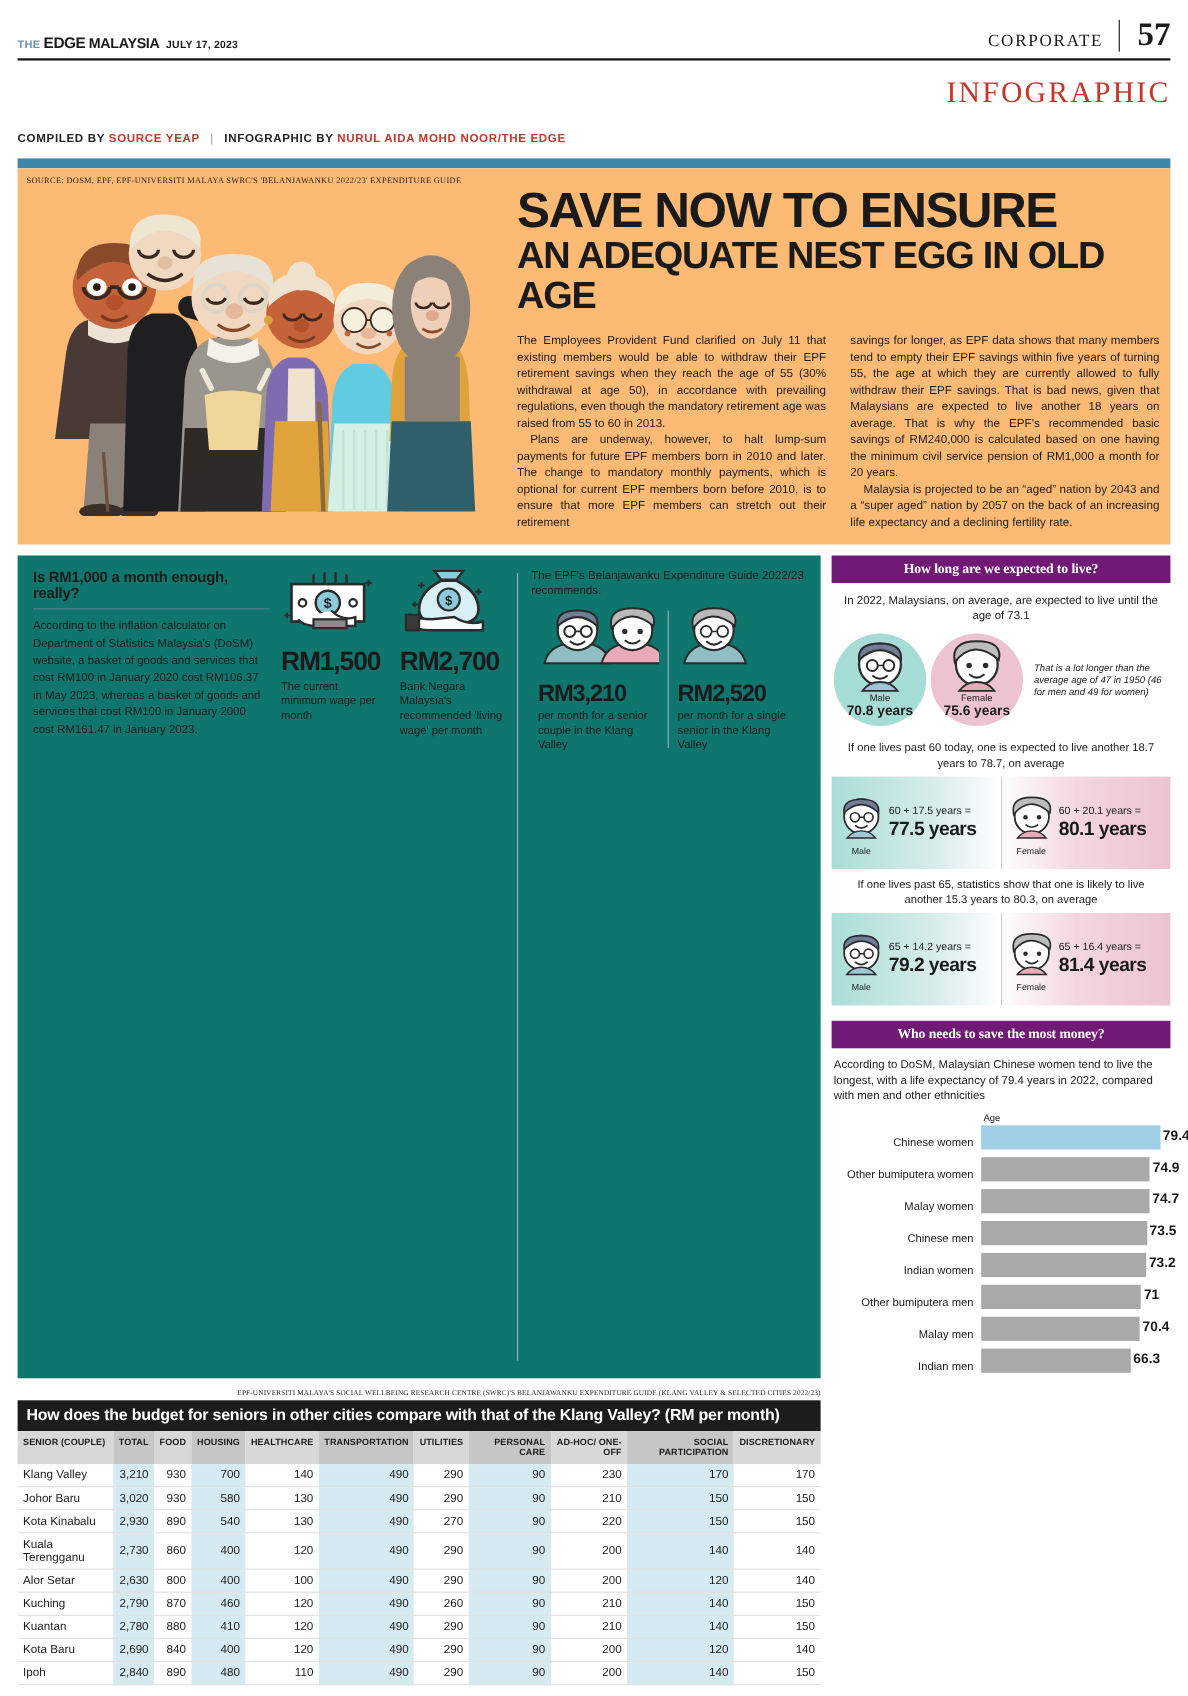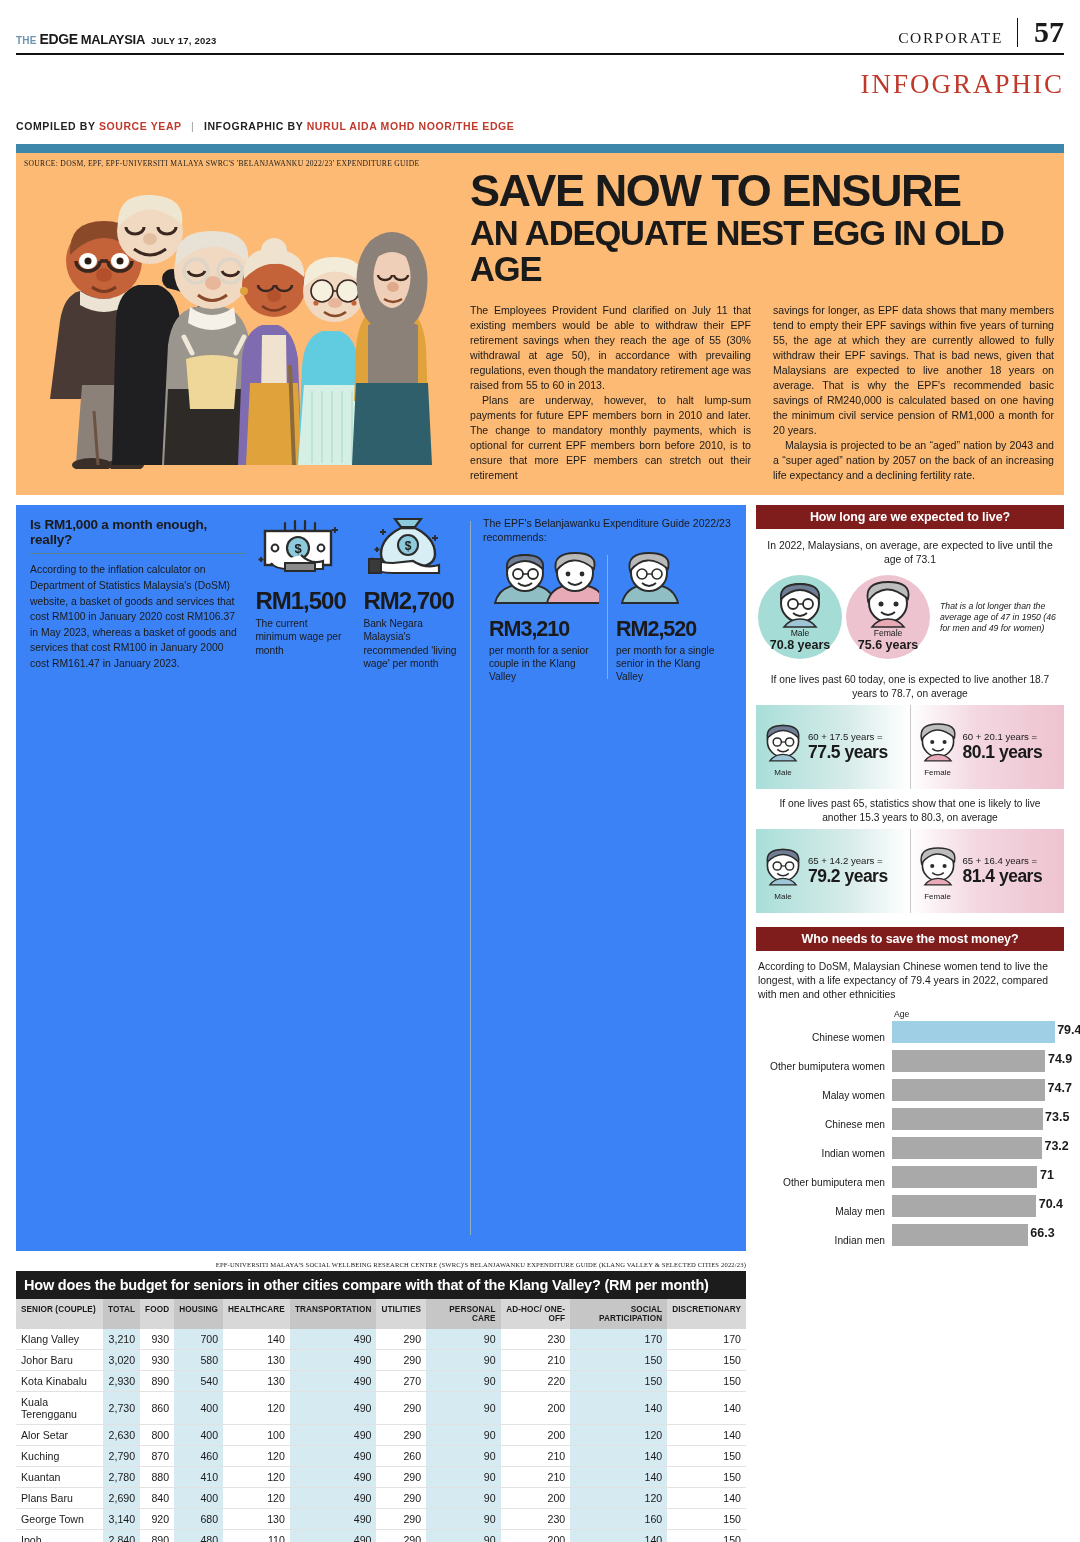--- a/index.html
+++ b/index.html
@@ -43,39 +43,39 @@
   .hl2 { font-size:34.5px; font-weight:800; letter-spacing:-1.1px; line-height:1.05; margin-top:2px;}
   .hero-cols { display:flex; gap:22px; margin-top:16px; }
   .hero-col { flex:1; font-size:10.6px; line-height:1.42; text-align:justify; }
   .hero-col p + p { text-indent:12px; }
 
   
   .people { position:absolute; left:6px; top:26px; width:432px; height:290px; }
 
   
   .band2 { display:flex; gap:10px; margin-top:10px; align-items:stretch; }
-  .blue-panel { width:730px; background:#3b82f6; padding:12px 14px; display:flex; gap:4px; }
+  .blue-panel { width:730px; background:#0f766e; padding:12px 14px; display:flex; gap:4px; }
   .bp-text { width:250px; }
   .bp-title { font-size:13.5px; font-weight:800; letter-spacing:-.2px; }
   .bp-rule { border-bottom:1px solid #5a7f8f; margin:6px 0 8px 0; }
   .bp-body { font-size:10.4px; line-height:1.5; }
   .bp-cell { width:113px; padding:0 6px; }
   .bp-cell.wide { width:122px; }
   .bp-amt { font-size:24px; font-weight:800; letter-spacing:-1px; margin-top:4px; }
   .bp-amt.sm { font-size:21.5px; }
   .bp-cap { font-size:10.2px; line-height:1.28; margin-top:2px; }
   .bp-divider { width:1px; background:#8fb0bf; margin:4px 2px; }
   .bp-right { flex:1; padding-left:6px; }
   .bp-guide { font-size:10.5px; line-height:1.32; }
   .bp-pair { display:flex; margin-top:6px; }
 
   
   .right-col { flex:1; }
-  .blk-head { background:#7f1d1d; color:#fff; text-align:center;
-    font-size:12.5px; font-weight:800; padding:5px 0; letter-spacing:-.1px; }
+  .blk-head { background:#701a75; color:#fff; text-align:center;
+    font-size:12.5px; font-weight:800; padding:5px 0; letter-spacing:-.1px;font-family:Liberation Serif, serif; }
   .rc-sub { text-align:center; font-size:10.4px; line-height:1.34; padding:10px 6px 6px 6px; }
   .circles { display:flex; align-items:center; gap:4px; padding:2px 2px 6px 2px; }
   .circ { width:84px; height:84px; border-radius:50%; position:relative;
     display:flex; flex-direction:column; align-items:center; justify-content:flex-end; padding-bottom:7px; }
   .circ.male { background:#a6dcd6; }
   .circ.female { background:#eec3d0; }
   .circ-lbl { font-size:8.6px; }
   .circ-val { font-size:12.5px; font-weight:800; }
   .circ-note { flex:1; font-size:8.7px; font-style:italic; line-height:1.28; padding-left:6px; }
   .lifespan-note { text-align:center; font-size:10.2px; line-height:1.32; padding:8px 6px 5px; }
@@ -613,44 +613,31 @@
             <td class=" tint">410</td>
             <td>120</td>
             <td class=" tint">490</td>
             <td>290</td>
             <td class=" tint">90</td>
             <td>210</td>
             <td class=" tint">140</td>
             <td>150</td>
           </tr>
           <tr>
-            <td class="city">Plans Baru</td>
+            <td class="city">Kota Baru</td>
             <td class="tot tint">2,690</td>
             <td>840</td>
             <td class=" tint">400</td>
             <td>120</td>
             <td class=" tint">490</td>
             <td>290</td>
             <td class=" tint">90</td>
             <td>200</td>
             <td class=" tint">120</td>
             <td>140</td>
-          </tr>
-          <tr>
-            <td class="city">George Town</td>
-            <td class="tot tint">3,140</td>
-            <td>920</td>
-            <td class=" tint">680</td>
-            <td>130</td>
-            <td class=" tint">490</td>
-            <td>290</td>
-            <td class=" tint">90</td>
-            <td>230</td>
-            <td class=" tint">160</td>
-            <td>150</td>
           </tr>
           <tr>
             <td class="city">Ipoh</td>
             <td class="tot tint">2,840</td>
             <td>890</td>
             <td class=" tint">480</td>
             <td>110</td>
             <td class=" tint">490</td>
             <td>290</td>
             <td class=" tint">90</td>

